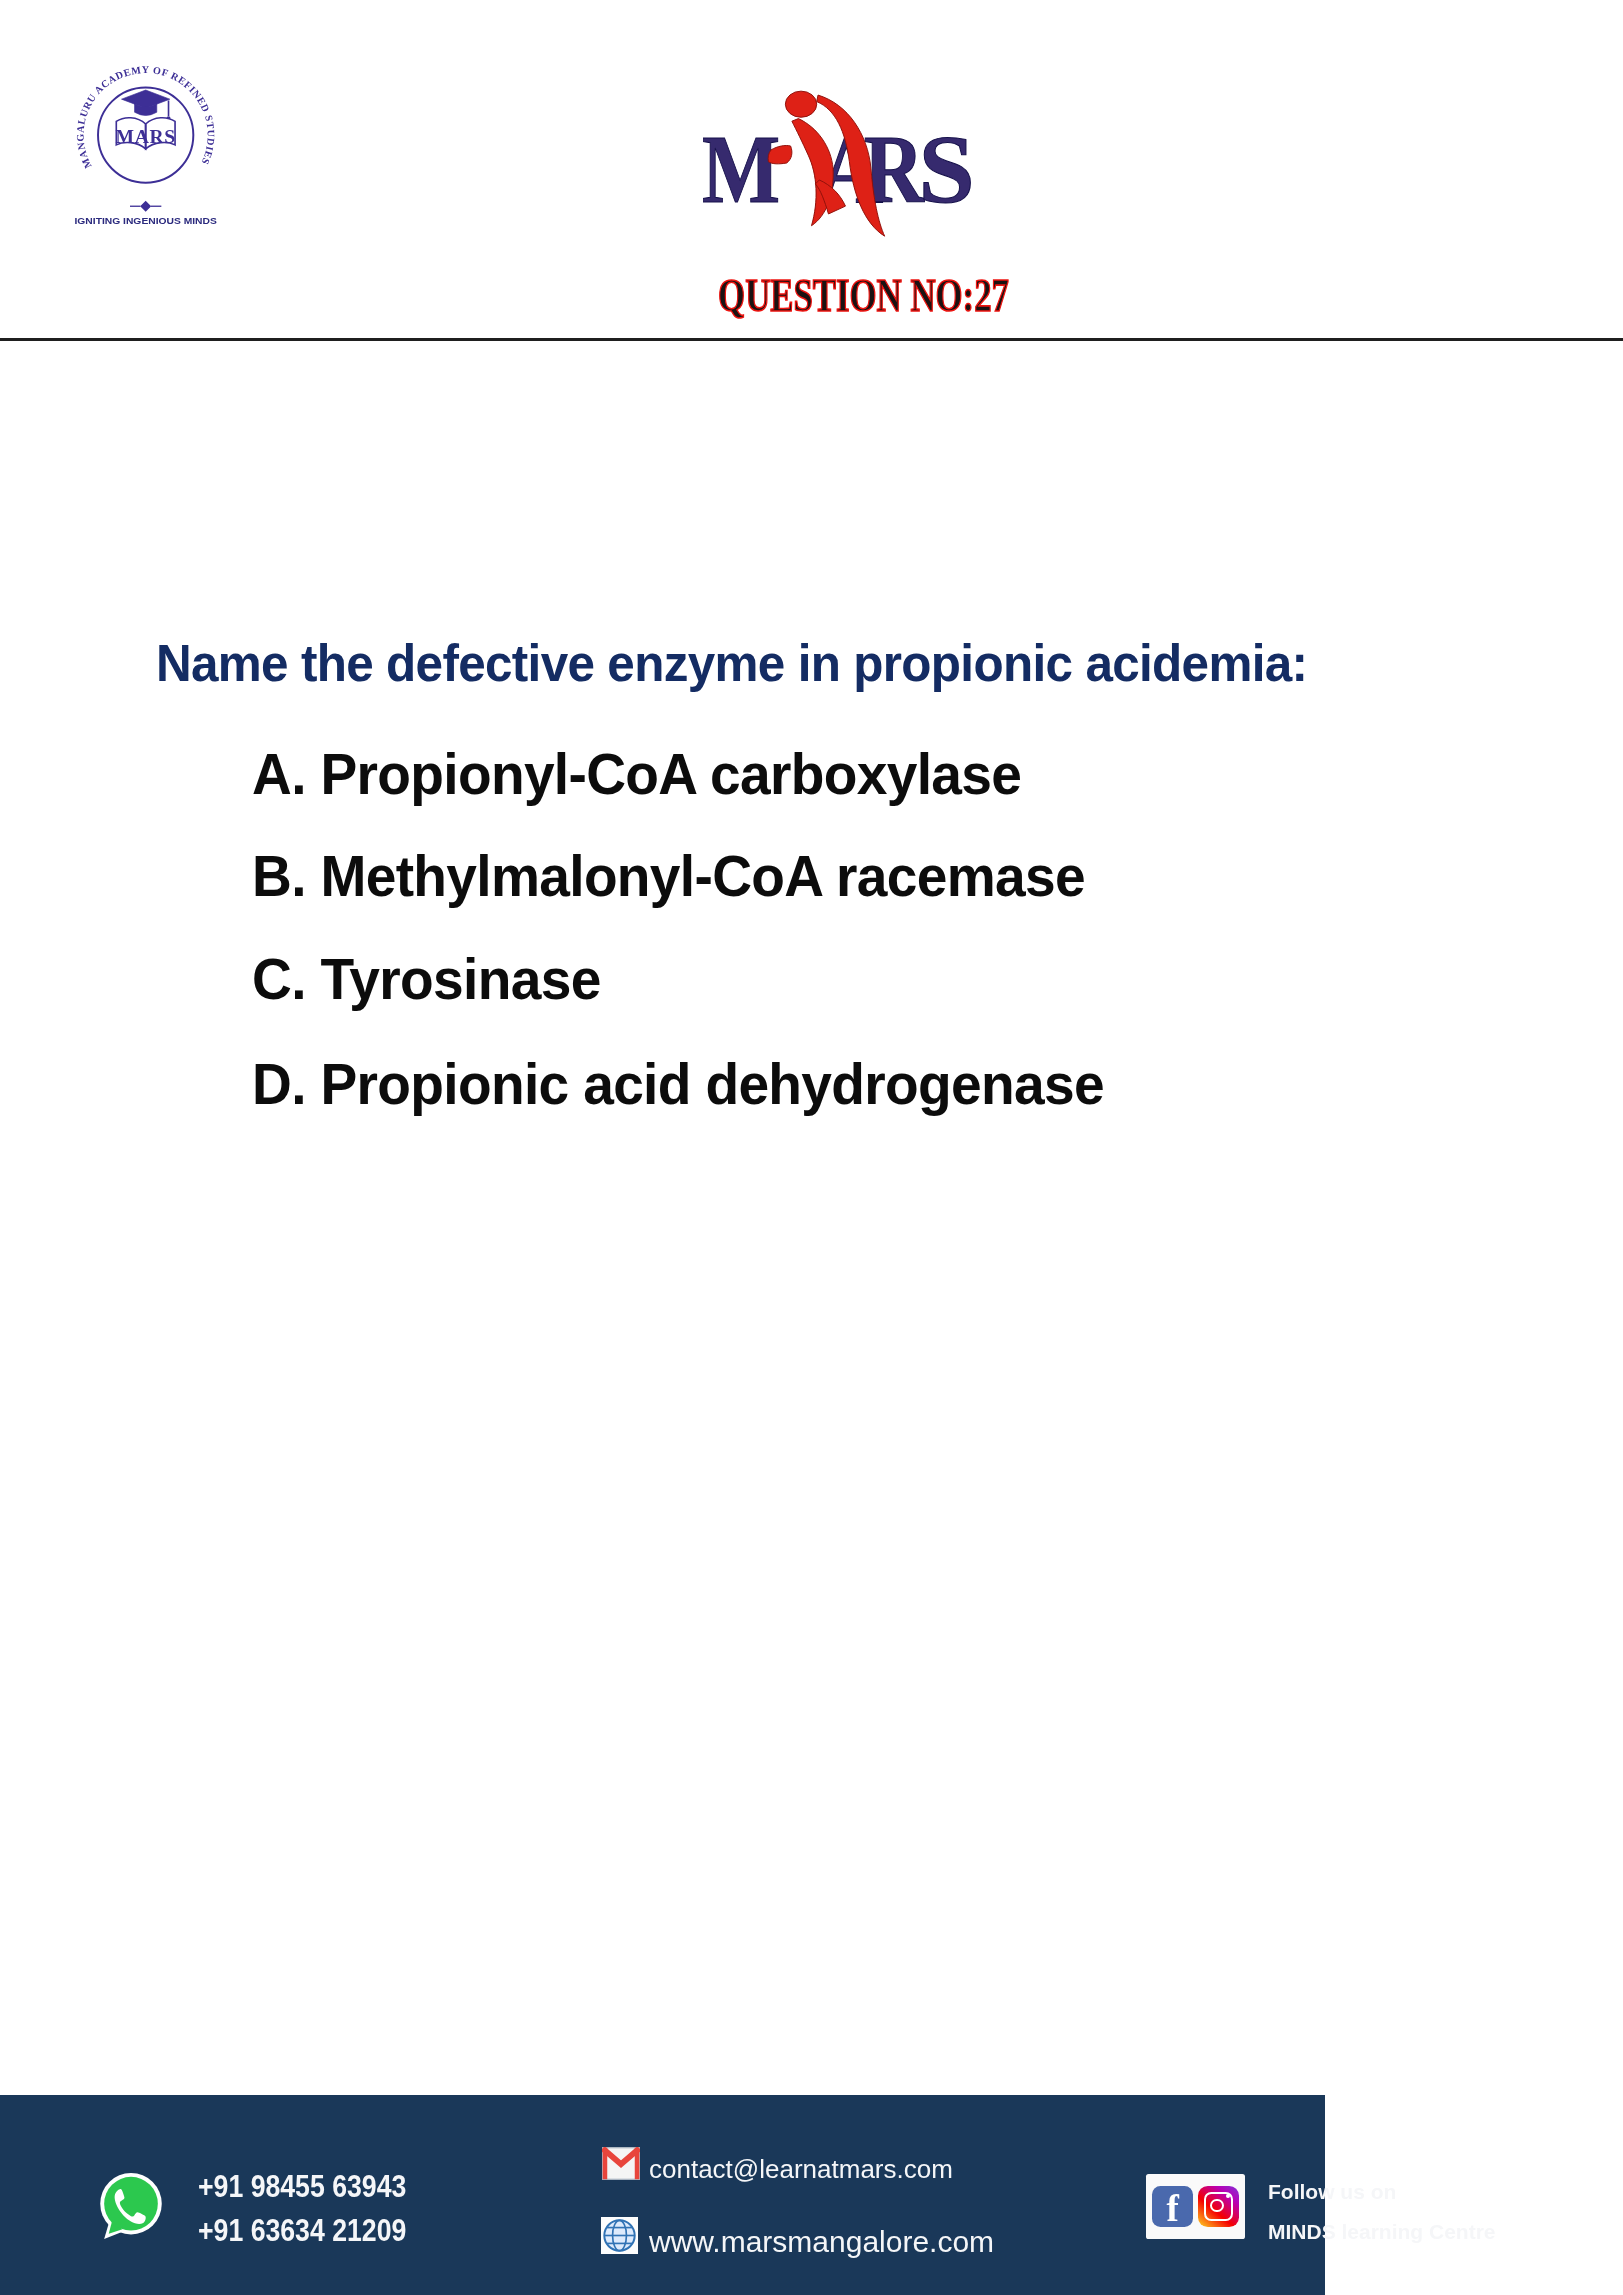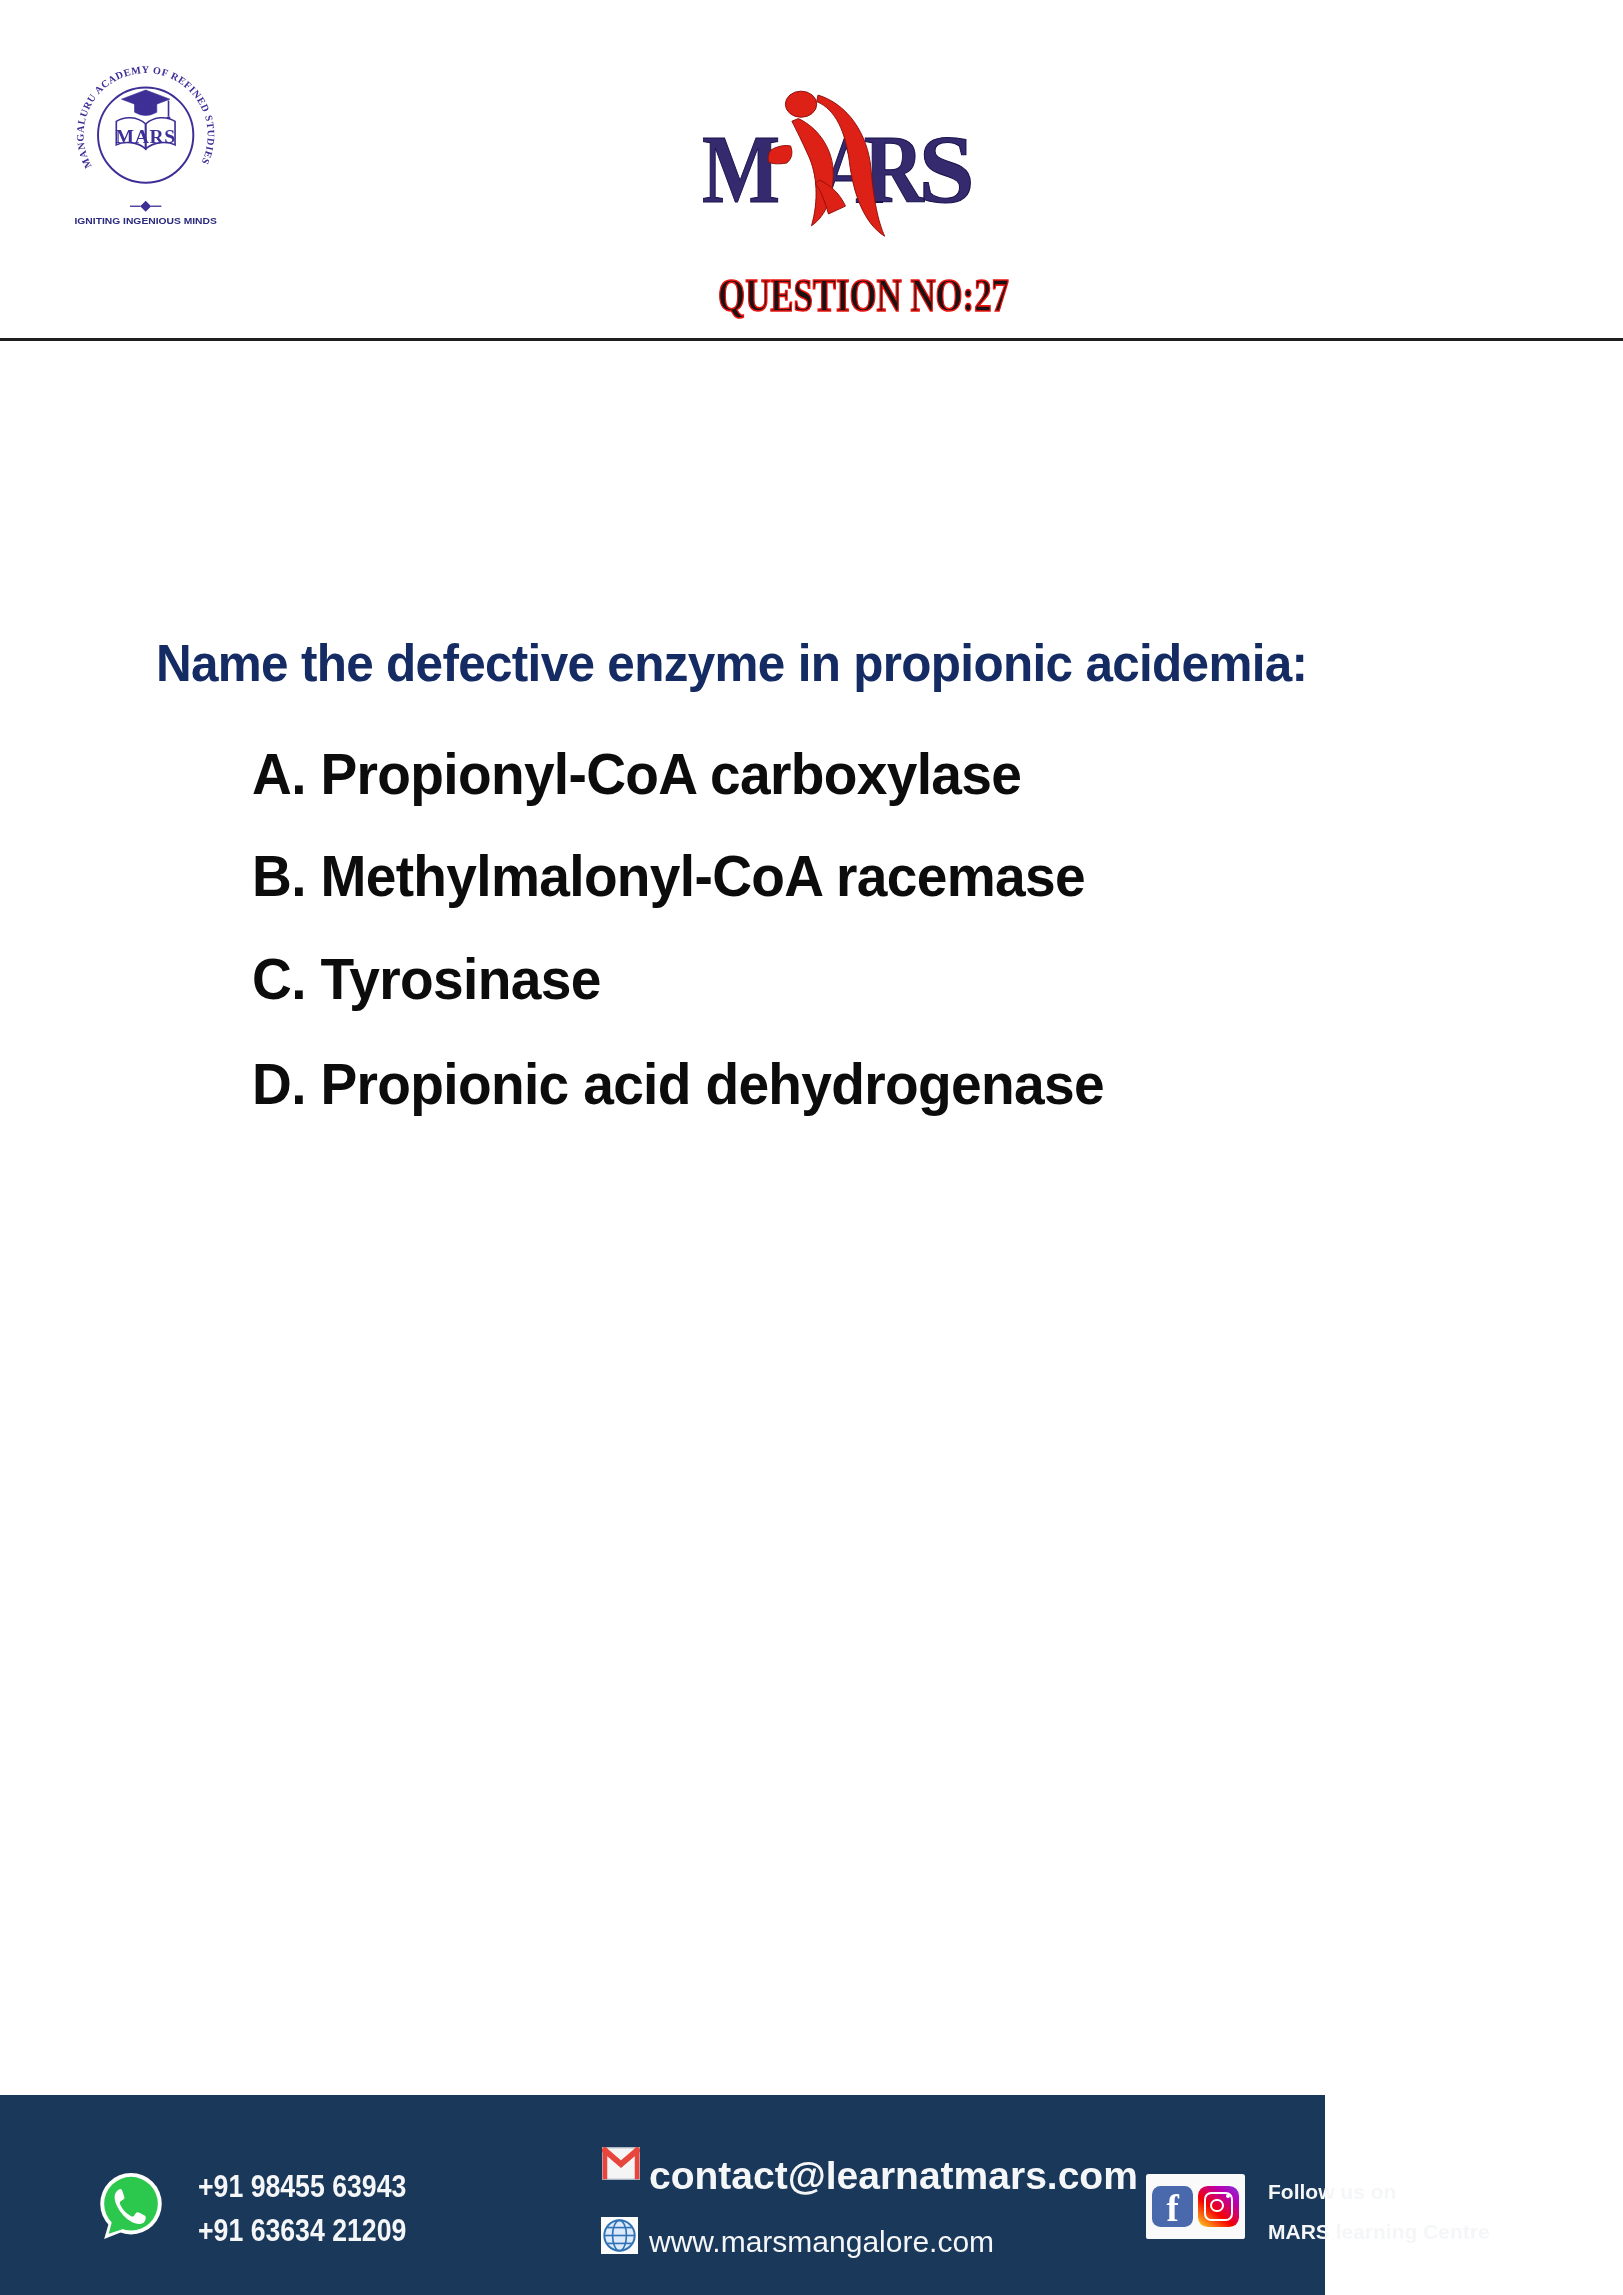--- a/index.html
+++ b/index.html
@@ -32,21 +32,21 @@
   }
   .option-a{top:745px;} .option-b{top:847px;} .option-c{top:950px;} .option-d{top:1055px;}
   
   .footer{position:absolute; left:0; top:2095px; width:1325px; height:200px; background:#1a3859;}
   .footer *{color:#f5f6f8;}
   .wa-icon{position:absolute; left:95px; top:74px; width:72px; height:72px;}
   .phone{position:absolute; left:198px; font-size:31px; font-weight:bold;
          white-space:nowrap; transform:scaleX(0.86); transform-origin:left top; line-height:1;}
   .phone-1{top:76px;} .phone-2{top:120px;}
   .gmail-icon{position:absolute; left:602px; top:52px; width:38px; height:33px;}
-  .email{position:absolute; left:649px; top:61px; font-size:39px; font-weight:700; line-height:1;}
+  .email{position:absolute; left:649px; top:61px; font-size:26px; font-weight:400; line-height:1;}
   .globe-icon{position:absolute; left:601px; top:122px; width:37px; height:37px;}
   .website{position:absolute; left:649px; top:132px; font-size:30px; font-weight:400; line-height:1;}
   .social-box{
     position:absolute; left:1146px; top:79px; width:99px; height:65px; background:#fafafa;
     border-radius:2.6px; display:flex; align-items:center; justify-content:center; gap:4.6px;
   }
   .fb{
     width:41px; height:41px; border-radius:8.5px; background:#4a69ad; color:#fff;
     font-size:37px; font-weight:bold; text-align:center; line-height:46px; overflow:hidden;
     font-family:"Liberation Serif", serif;
@@ -162,17 +162,17 @@
 
     <div class="social-box">
       <div class="fb">f</div>
       <div class="ig">
         <div class="ig-frame"></div>
         <div class="ig-lens"></div>
         <div class="ig-dot"></div>
       </div>
     </div>
     <div class="follow follow-1">Follow us on</div>
-    <div class="follow follow-2">MARS learning Centre</div>
+    <div class="follow follow-2">MINDS learning Centre</div>
   </div>
 
 </div>
 
 
 </body></html>

